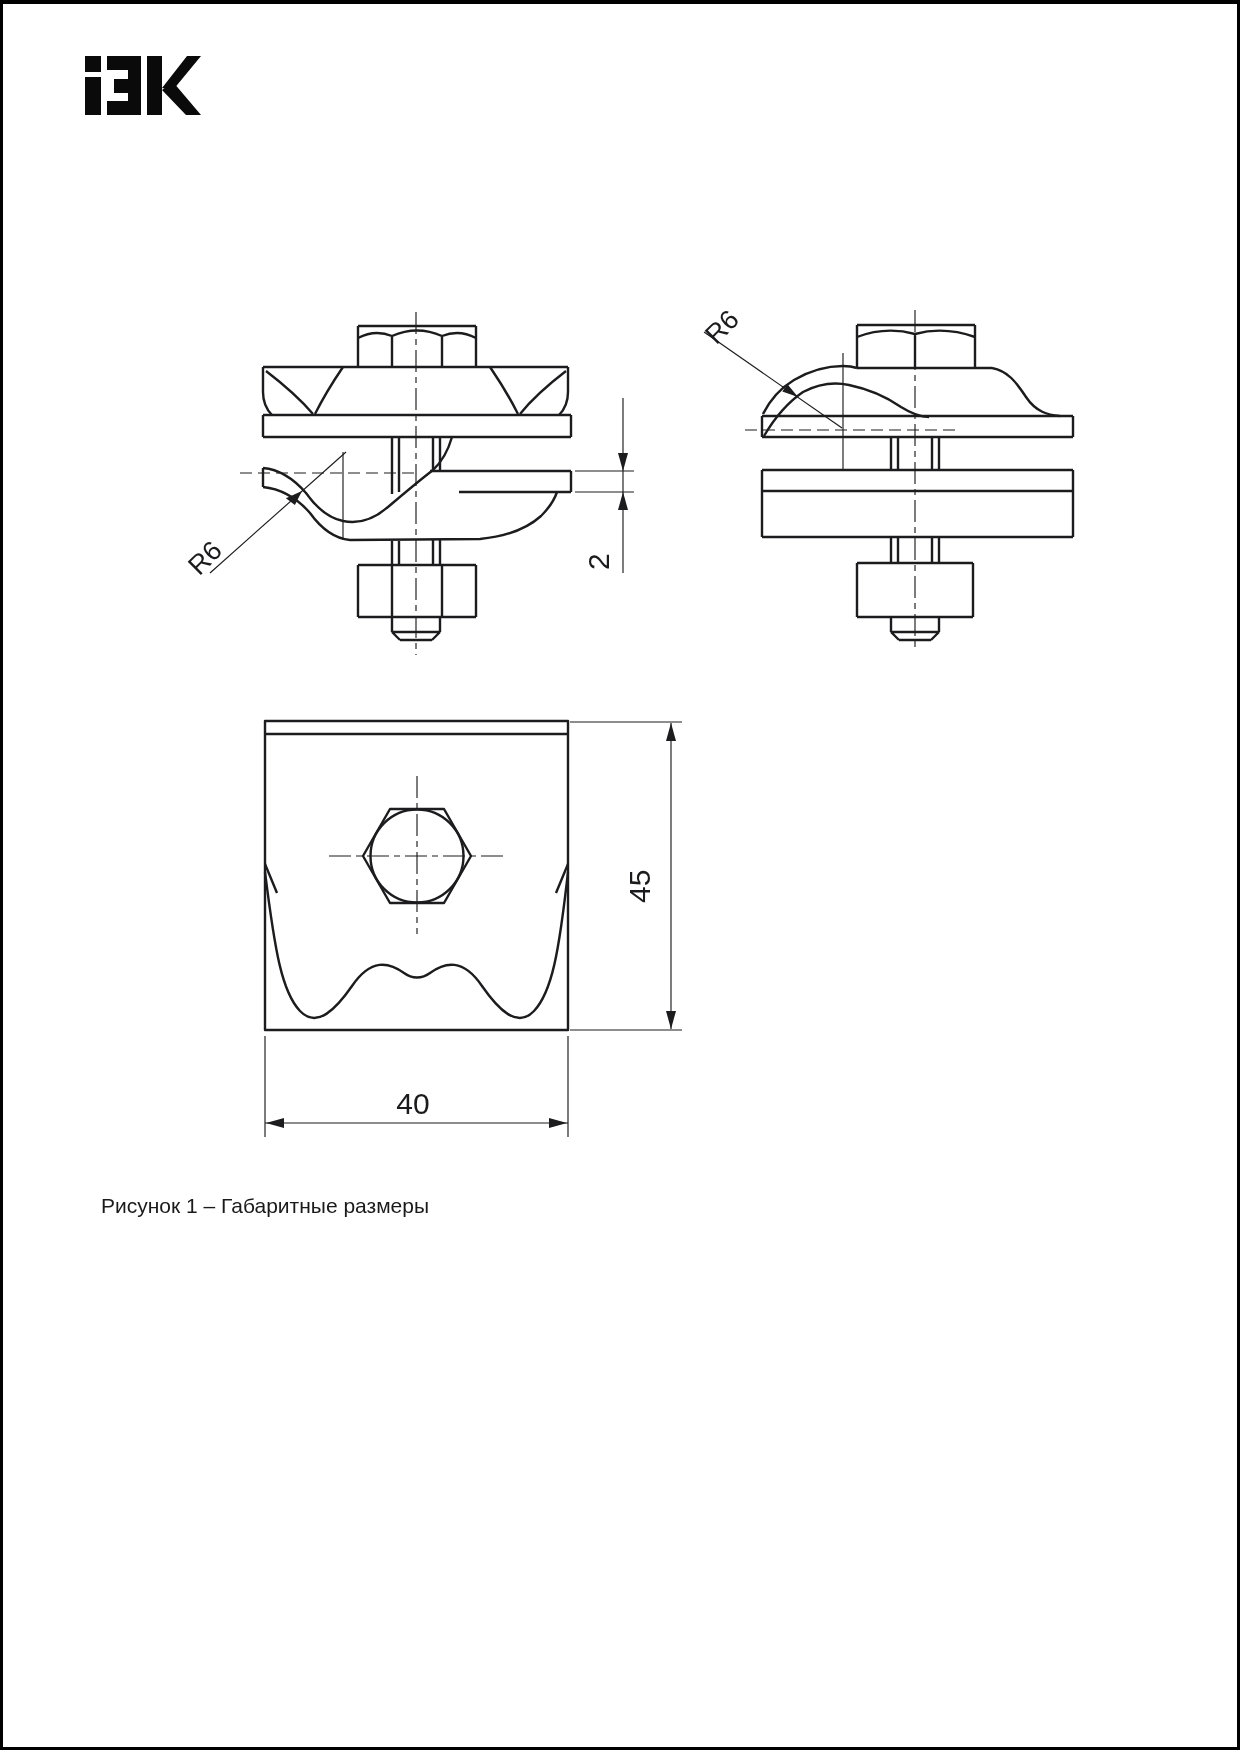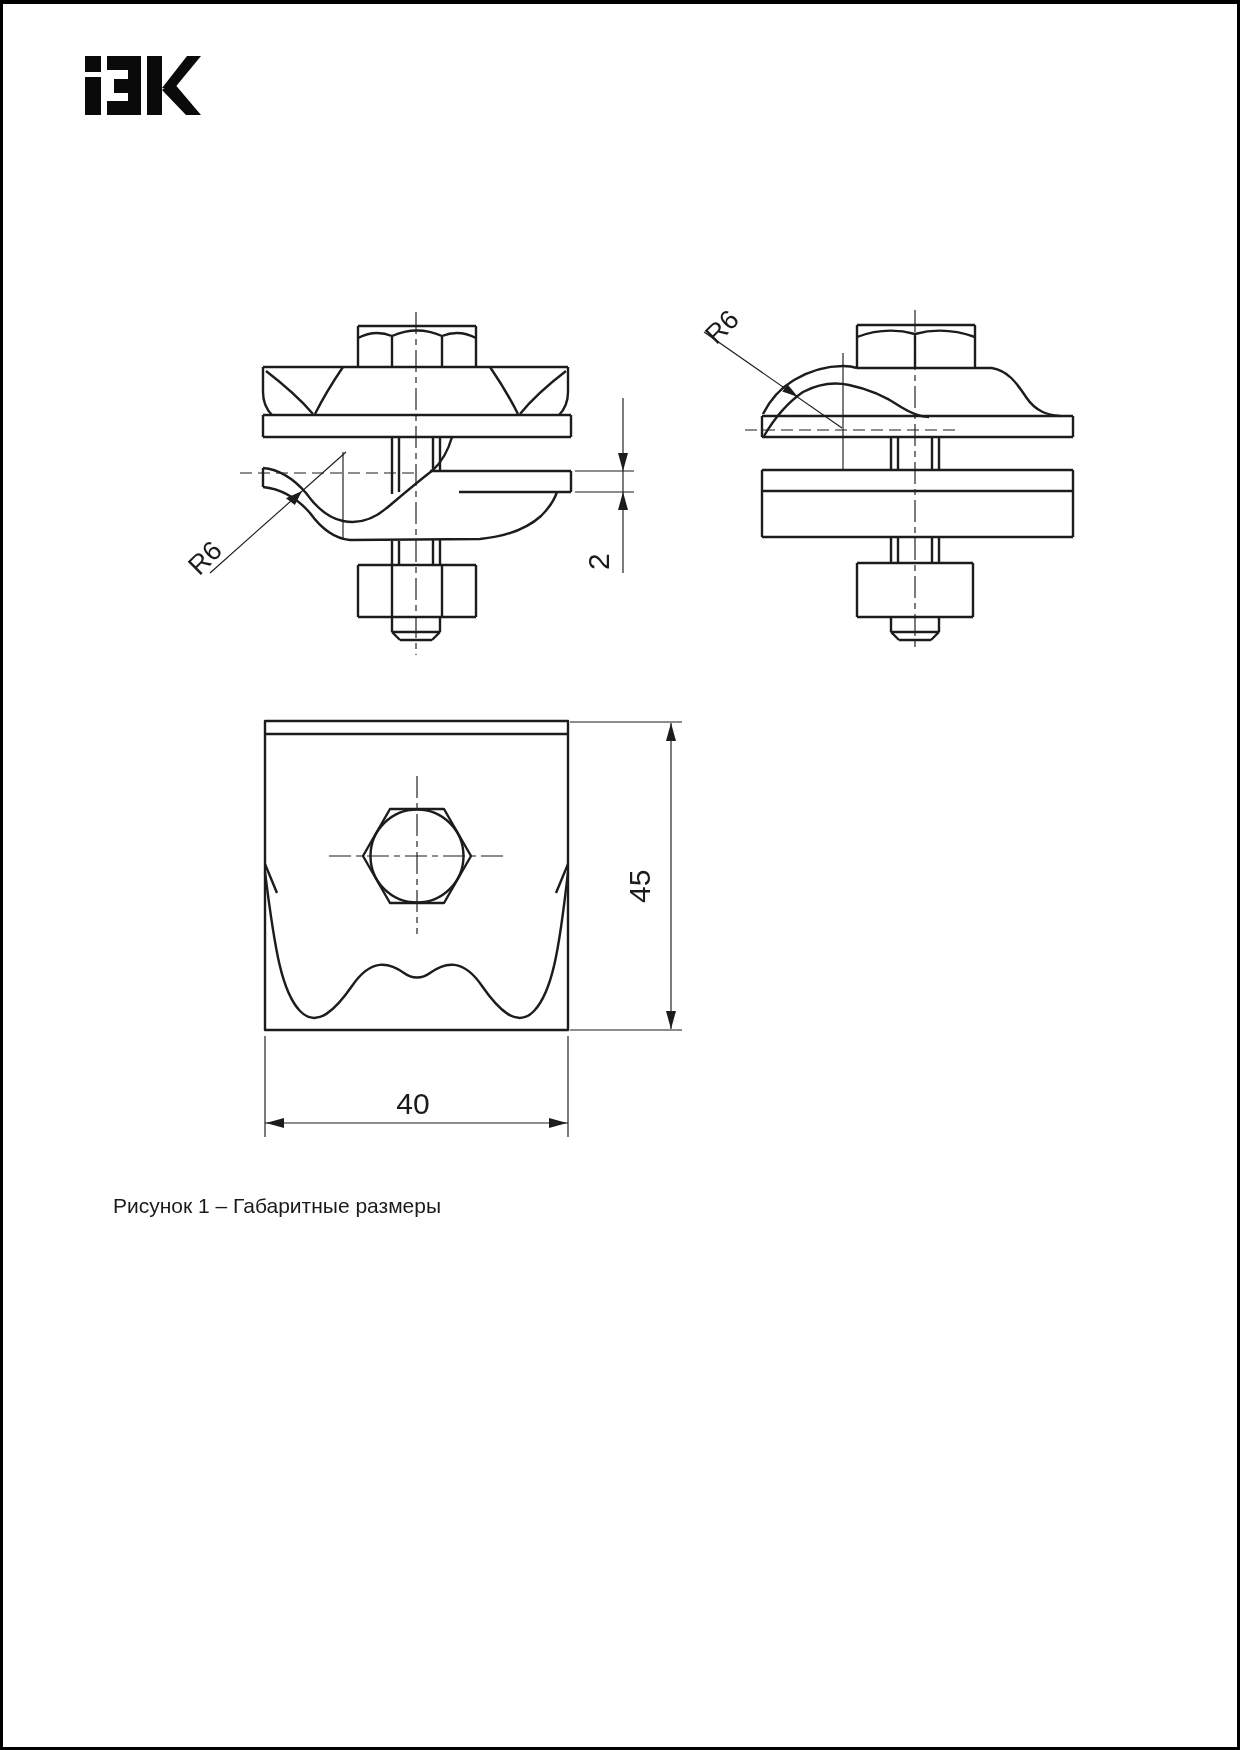--- a/index.html
+++ b/index.html
@@ -14,21 +14,21 @@
   .sr-only{position:absolute;width:1px;height:1px;overflow:hidden;clip:rect(0 0 0 0);white-space:nowrap;}
   svg.drawing{position:absolute;left:0;top:0;}
   svg .thick{fill:none;stroke:#1c1c1e;stroke-width:2.4;stroke-linecap:butt;stroke-linejoin:round;}
   svg .thin{fill:none;stroke:#1c1c1e;stroke-width:1.15;}
   svg .cline{fill:none;stroke:#1c1c1e;stroke-width:1.15;stroke-dasharray:22 5 6 5;}
   svg .wline{fill:none;stroke:#1c1c1e;stroke-width:1.15;stroke-dasharray:12 6;}
   svg .arr{fill:#1c1c1e;stroke:none;}
   svg text{fill:#1b1b1d;}
   .dim-text{font-family:"Liberation Sans",sans-serif;font-size:30px;}
   .r6-text{font-family:"Liberation Sans",sans-serif;font-size:27px;}
-  .caption{position:absolute;left:101px;top:1194px;font-size:21px;color:#1a1a1a;margin-left:12px;}
+  .caption{position:absolute;left:101px;top:1194px;font-size:21px;color:#1a1a1a;}
 </style>
 </head>
 <body>
 
 <div class="page">
 
   <div class="edge top"></div>
   <div class="edge left"></div>
   <div class="edge right"></div>
   <div class="edge bottom"></div>

